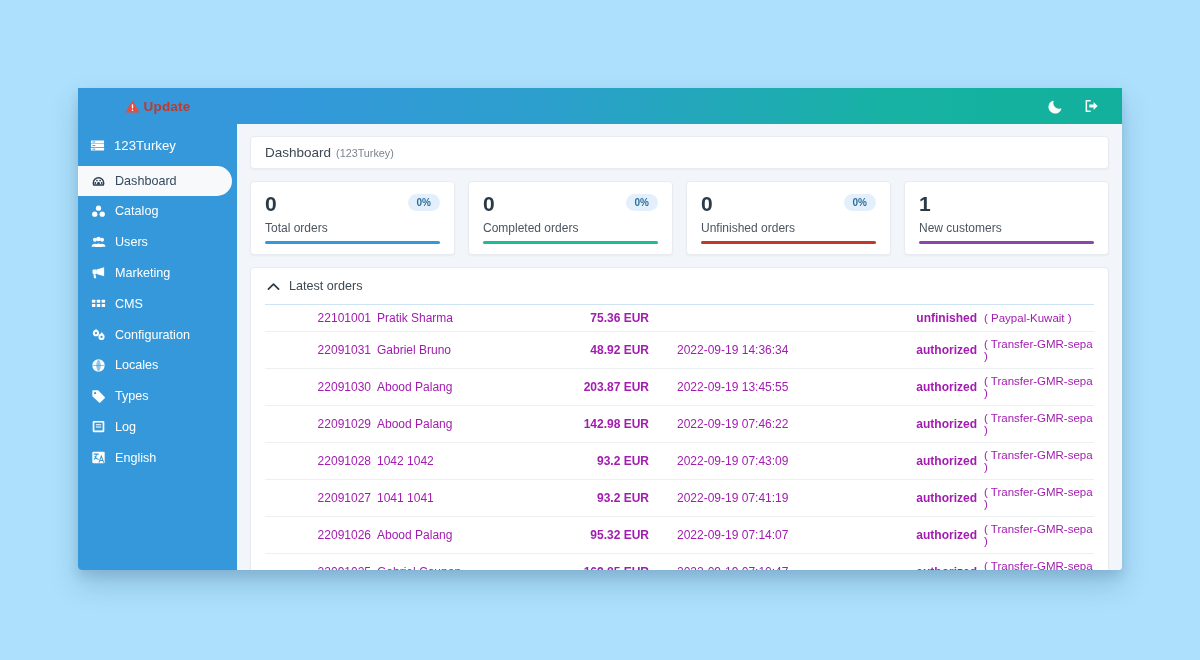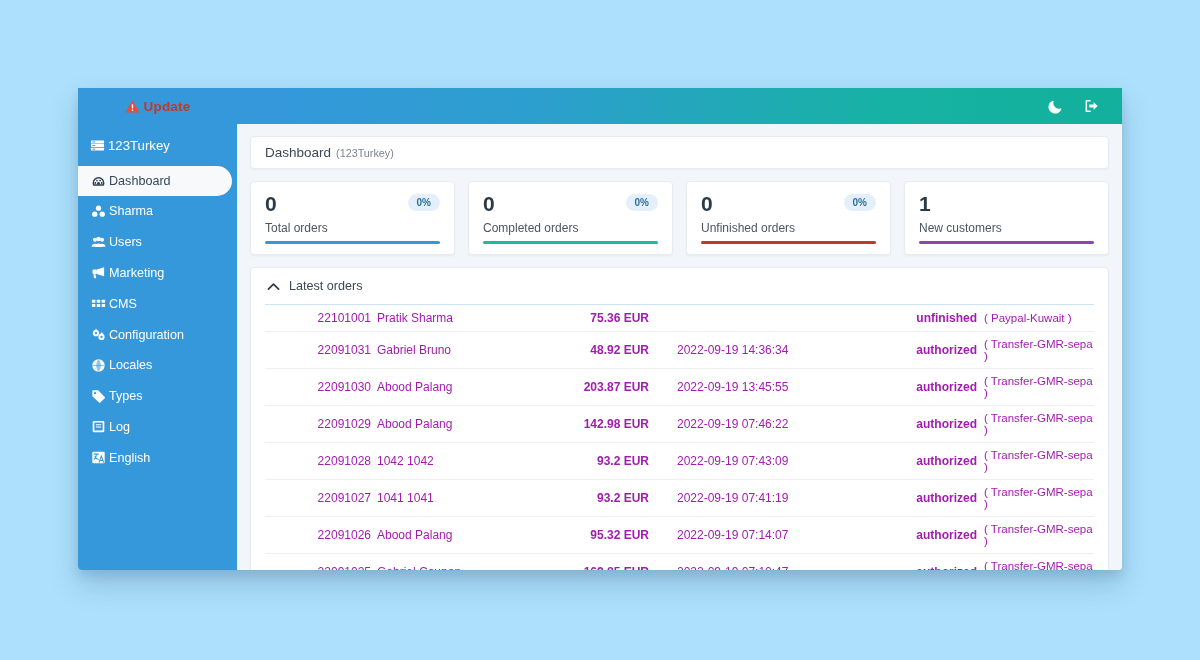--- a/index.html
+++ b/index.html
@@ -47,21 +47,21 @@
   #sidebar {
     position: absolute; left: 0; top: 36px;
     width: 159px; height: 446px;
     background: #3498db;
   }
   .nav-item {
     position: relative;
     height: 30.8px;
     display: flex; align-items: center;
     padding-left: 13px;
-    gap: 3px;
+    gap: 9px;
     color: #ffffff;
     font-size: 12.6px;
     cursor: pointer;
     white-space: nowrap;
   }
   .nav-item .nav-ico {
     width: 15px; height: 15px; flex: 0 0 15px;
     display: flex; align-items: center; justify-content: center;
   }
   .nav-item.store { height: 42px; padding-left: 12px; font-size: 13.2px; }
@@ -209,21 +209,21 @@
 
 
     <div class="nav-item">
       <span class="nav-ico">
         <svg width="15" height="15" viewBox="0 0 16 16">
           <circle cx="8" cy="4.4" r="2.8"></circle>
           <circle cx="4" cy="10.8" r="2.8"></circle>
           <circle cx="12" cy="10.8" r="2.8"></circle>
         </svg>
       </span>
-      <span>Sharma</span>
+      <span>Catalog</span>
     </div>
 
     <div class="nav-item">
       <span class="nav-ico">
         <svg width="15" height="15" viewBox="0 0 16 16">
           <circle cx="4.2" cy="5" r="2.1"></circle>
             <circle cx="11.8" cy="5" r="2.1"></circle>
           <circle cx="8" cy="4.2" r="2.4"></circle>
           <path d="M0.6 12.6c0-2.1 1.7-3.4 3.6-3.4s3.6 1.3 3.6 3.4z"></path>
           <path d="M8.2 12.6c0-2.1 1.7-3.4 3.6-3.4s3.6 1.3 3.6 3.4z"></path>

